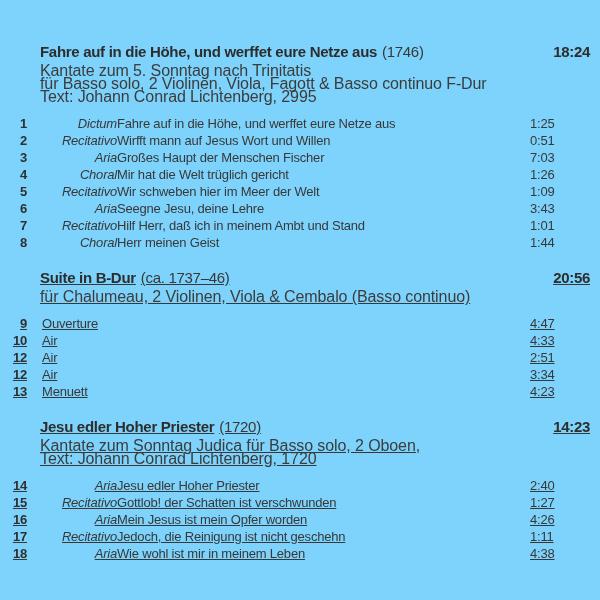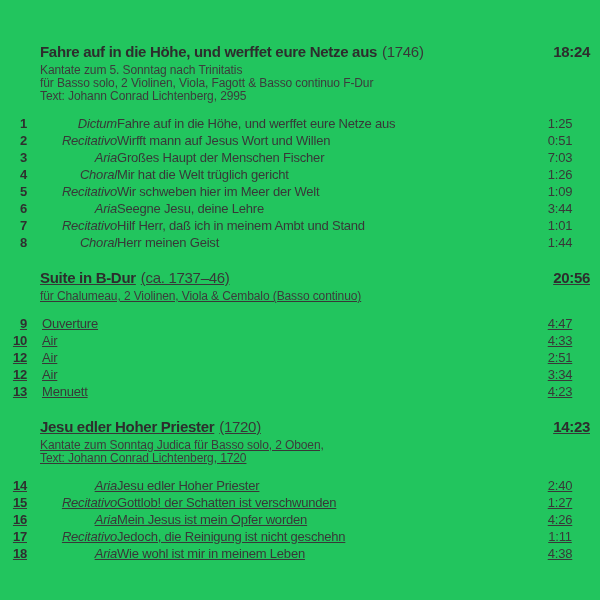--- a/index.html
+++ b/index.html
@@ -2,21 +2,21 @@
 <html><head>
 <meta charset="utf-8">
 <style>
   html, body { margin: 0; padding: 0; background: #ffffff; }
   .page {
     position: relative;
     width: 600px;
     height: 600px;
     box-sizing: border-box;
     padding: 44px 10px 0 0;
-    background: #22c55e;
+    background: #7dd3fc;
     color: #383838;
     font-family: "Liberation Sans", "DejaVu Sans", sans-serif;
     overflow: hidden;
   }
   .section + .section { margin-top: 19px; text-decoration: underline; }
   .sec-head {
     display: flex;
     align-items: baseline;
     margin-left: 40px;
     font-size: 15px;
@@ -24,39 +24,39 @@
     line-height: 16px;
     letter-spacing: -0.3px;
     color: #2d2d2d;
     white-space: nowrap;
   }
   .sec-year { font-weight: normal; margin-left: 5px; color: #383838; }
   .sec-time { margin-left: auto; font-weight: bold; color: #2d2d2d; }
   .sec-subtitle {
     margin-left: 40px;
     margin-top: 4px;
-    font-size: 12px;
+    font-size: 16px;
     line-height: 13px;
     letter-spacing: -0.1px;
     color: #3c3c3c;
   }
   .sec-tracks { margin-top: 12px; }
   .track {
     display: grid;
     grid-template-columns: 42px 75px 1fr 60px;
     font-size: 13px;
     line-height: 17px;
     letter-spacing: -0.2px;
     white-space: nowrap;
   }
   .num  { text-align: right; padding-right: 15px; font-weight: bold; color: #2f2f2f; }
   .genre { font-style: italic; text-align: right; }
   .title { overflow: hidden; }
   .title.span { grid-column: 2 / 4; }
-  .time { text-align: center; }
+  .time { text-align: left; }
 </style>
 </head>
 <body>
 
 <div class="page">
   <main>
   <section class="section">
     <div class="sec-head">
       <span class="sec-title-text">Fahre auf in die Höhe, und werffet eure Netze aus</span>
       <span class="sec-year">(1746)</span>
@@ -100,21 +100,21 @@
     <span class="num">5</span>
     <span class="genre">Recitativo</span>
     <span class="title">Wir schweben hier im Meer der Welt</span>
     <span class="time">1:09</span>
   </div>
 
   <div class="track">
     <span class="num">6</span>
     <span class="genre">Aria</span>
     <span class="title">Seegne Jesu, deine Lehre</span>
-    <span class="time">3:44</span>
+    <span class="time">3:43</span>
   </div>
 
   <div class="track">
     <span class="num">7</span>
     <span class="genre">Recitativo</span>
     <span class="title">Hilf Herr, daß ich in meinem Ambt und Stand</span>
     <span class="time">1:01</span>
   </div>
 
   <div class="track">

